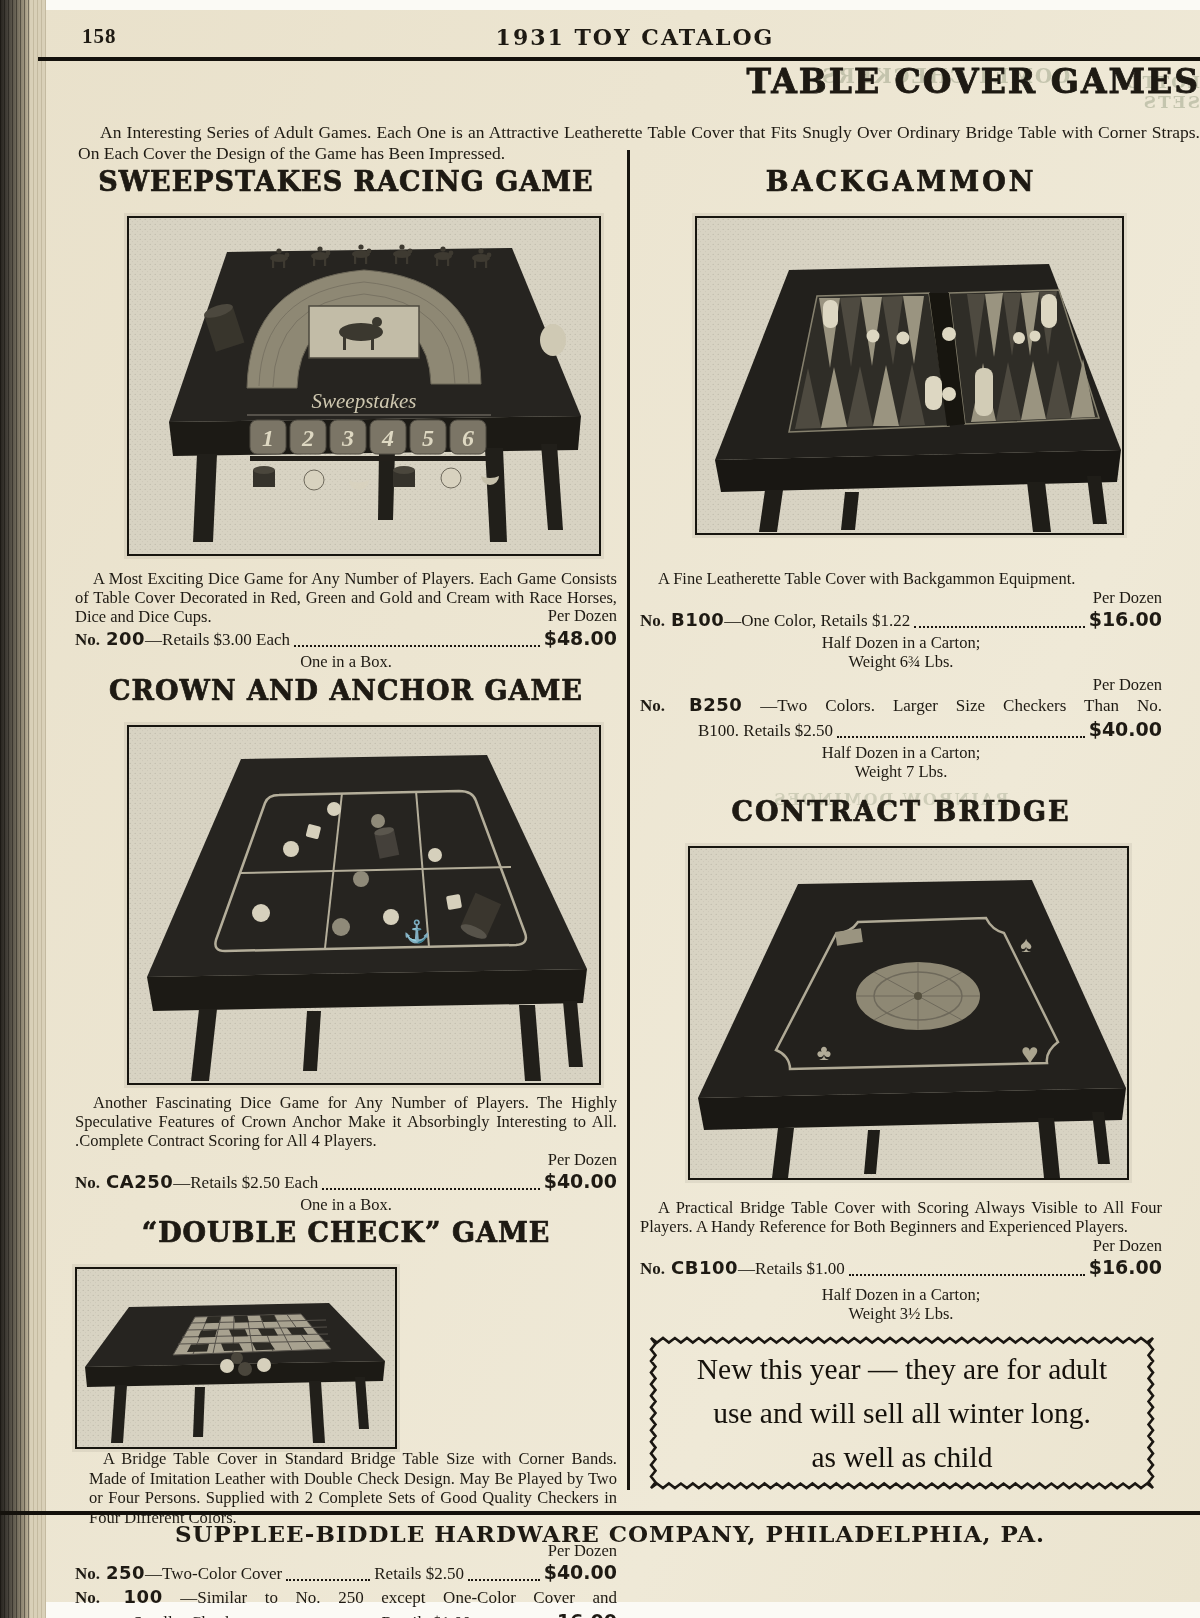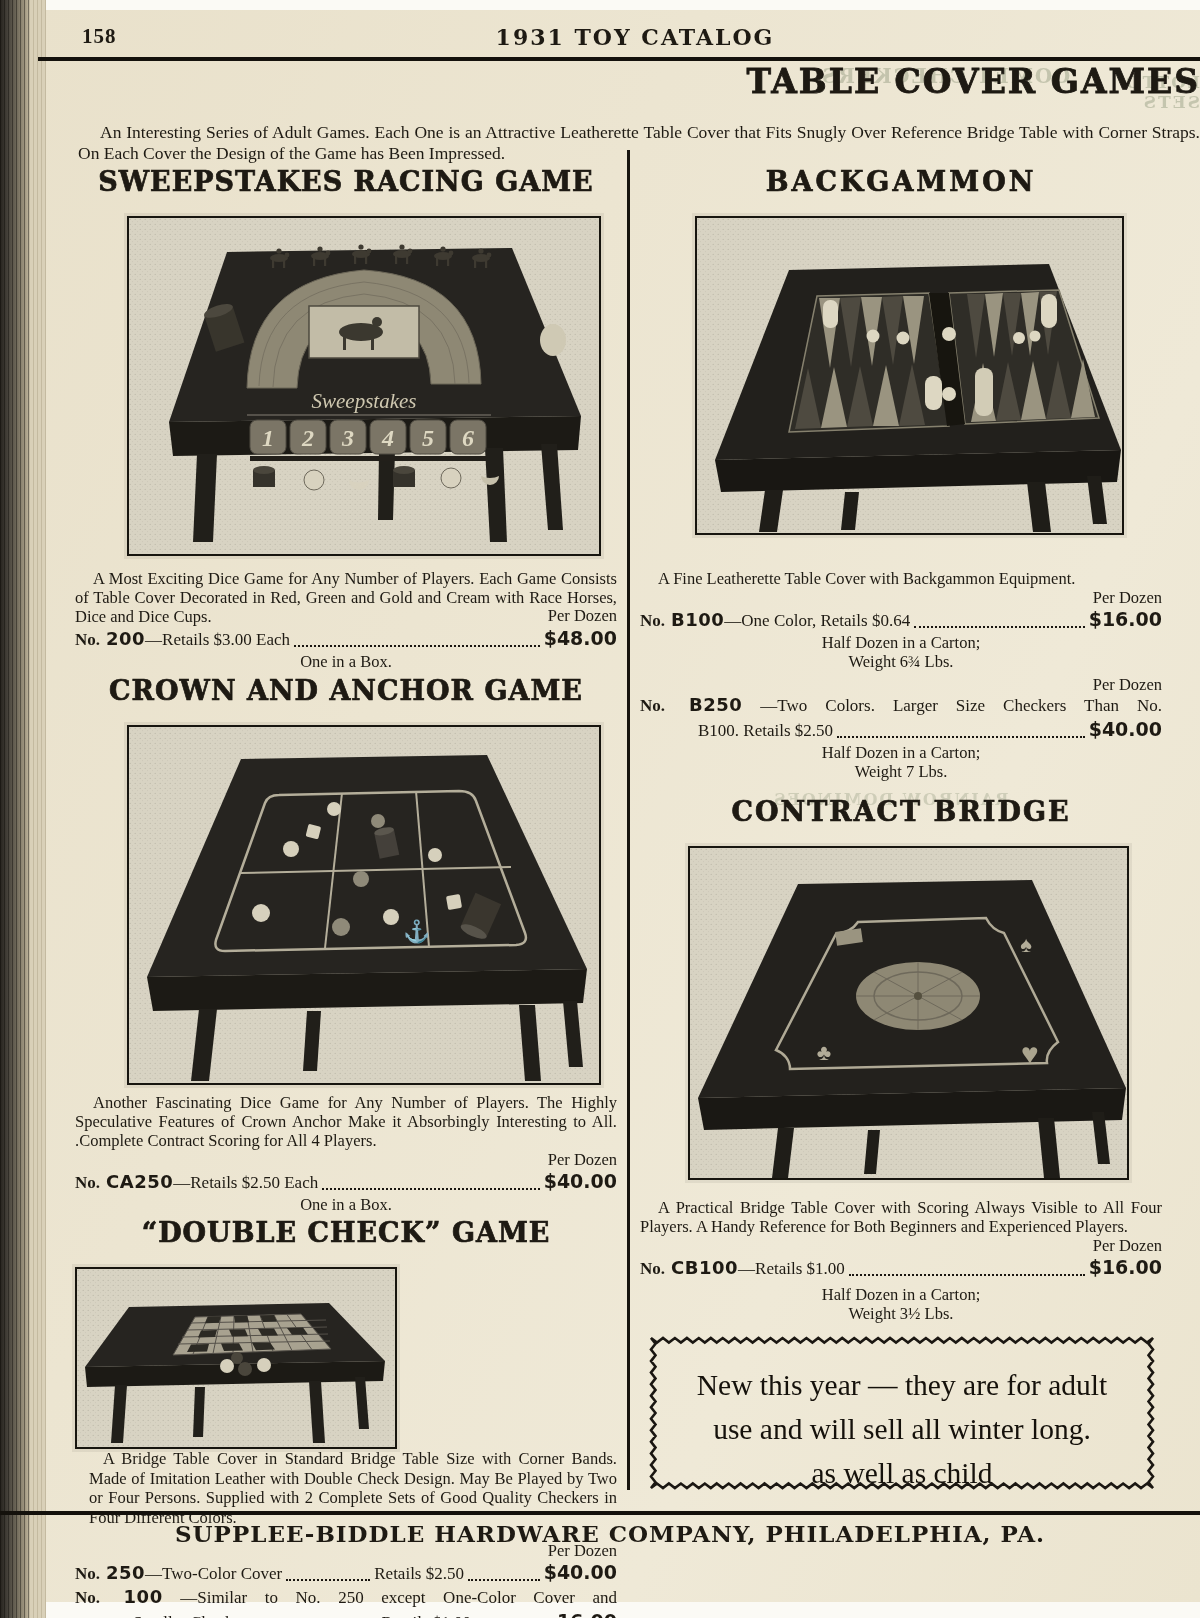--- a/index.html
+++ b/index.html
@@ -50,21 +50,21 @@
   .leader-fix{flex:0 0 84px;align-self:flex-end;border-bottom:2.6px dotted #191510;margin:0 4px 5px;}
   .price{font-family:"DejaVu Sans",sans-serif;font-weight:700;font-size:19px;white-space:nowrap;}
   .jline{text-align:justify;text-align-last:justify;font-size:17px;line-height:22px;}
   .indent2{padding-left:58px;}
   .dcrow{display:flex;margin-top:2px;flex-direction:column;}
   .dctext{flex:1;margin-left:14px;font-size:16.5px;line-height:19.5px;text-align:justify;text-indent:14px;}
 
   .promo{position:relative;width:512px;height:160px;margin-top:10px;}
   .promo svg.zz{position:absolute;inset:0;}
   .promo .ptxt{position:absolute;inset:14px 18px;text-align:center;
-     font-family:"Liberation Serif",serif;font-size:29.5px;line-height:44px;color:#15110b;margin-top:16px;}
+     font-family:"Liberation Serif",serif;font-size:29.5px;line-height:44px;color:#15110b;}
 
   .ghost{position:absolute;transform:scaleX(-1);color:rgba(130,140,110,.38);
      font-family:"DejaVu Serif",serif;font-weight:700;letter-spacing:2px;pointer-events:none;}
   .g1{top:64px;left:820px;font-size:20px;}
   .g2{top:72px;left:1058px;font-size:17px;}
   .g3{top:790px;left:772px;font-size:16px;opacity:.75;}
   svg text{font-family:"Liberation Serif",serif;}
 </style>
 </head>
 <body>
@@ -76,21 +76,21 @@
 
   <div class="ghost g1">COMET CHECKERS</div>
   <div class="ghost g2">LOTTO SETS</div>
   <div class="ghost g3">RAINBOW DOMINOES</div>
 
   <div class="abs pageno">158</div>
   <div class="abs headtitle">1931 TOY CATALOG</div>
   <div class="abs toprule"></div>
 
   <div class="abs maintitle">TABLE COVER GAMES</div>
-  <p class="abs intro">An Interesting Series of Adult Games.  Each One is an Attractive Leatherette Table Cover that Fits Snugly Over Reference Bridge Table with Corner Straps.  On Each Cover the Design of the Game has Been Impressed.</p>
+  <p class="abs intro">An Interesting Series of Adult Games.  Each One is an Attractive Leatherette Table Cover that Fits Snugly Over Ordinary Bridge Table with Corner Straps.  On Each Cover the Design of the Game has Been Impressed.</p>
 
   <div class="abs divider"></div>
 
   <div class="col col-left">
 
     <h2 class="h2">SWEEPSTAKES RACING GAME</h2>
 
     <svg class="photo" width="470" height="336" viewBox="0 0 470 336" style="margin:10px 0 0 52px;">
       <defs>
           <pattern id="g1" width="5" height="5" patternUnits="userSpaceOnUse">
@@ -408,21 +408,21 @@
       <rect x="228" y="158" width="17" height="34" rx="8" fill="#ddd7c2"></rect>
       <rect x="278" y="150" width="18" height="48" rx="8" fill="#d2ccb6"></rect>
       <circle cx="252" cy="176" r="7" fill="#ddd7c2"></circle>
     </svg>
 
     <p class="desc" style="margin-top:34px;">A Fine Leatherette Table Cover with Backgammon Equipment.</p>
     <div class="perdozen">Per Dozen</div>
     <div class="entry">
       <span class="no">No.</span>
       <span class="num">B100</span>
-      <span class="edesc">—One Color, Retails $0.64</span>
+      <span class="edesc">—One Color, Retails $1.22</span>
       <span class="leader"></span>
       <span class="price">$16.00</span>
     </div>
     <div class="centerline">Half Dozen in a Carton;</div>
     <div class="centerline">Weight 6¾ Lbs.</div>
     <div class="perdozen" style="margin-top:4px;">Per Dozen</div>
     <div class="jline">
       <span class="no">No.</span>
       <span class="num">B250</span>
       <span>—Two Colors.  Larger Size Checkers Than No.</span>

